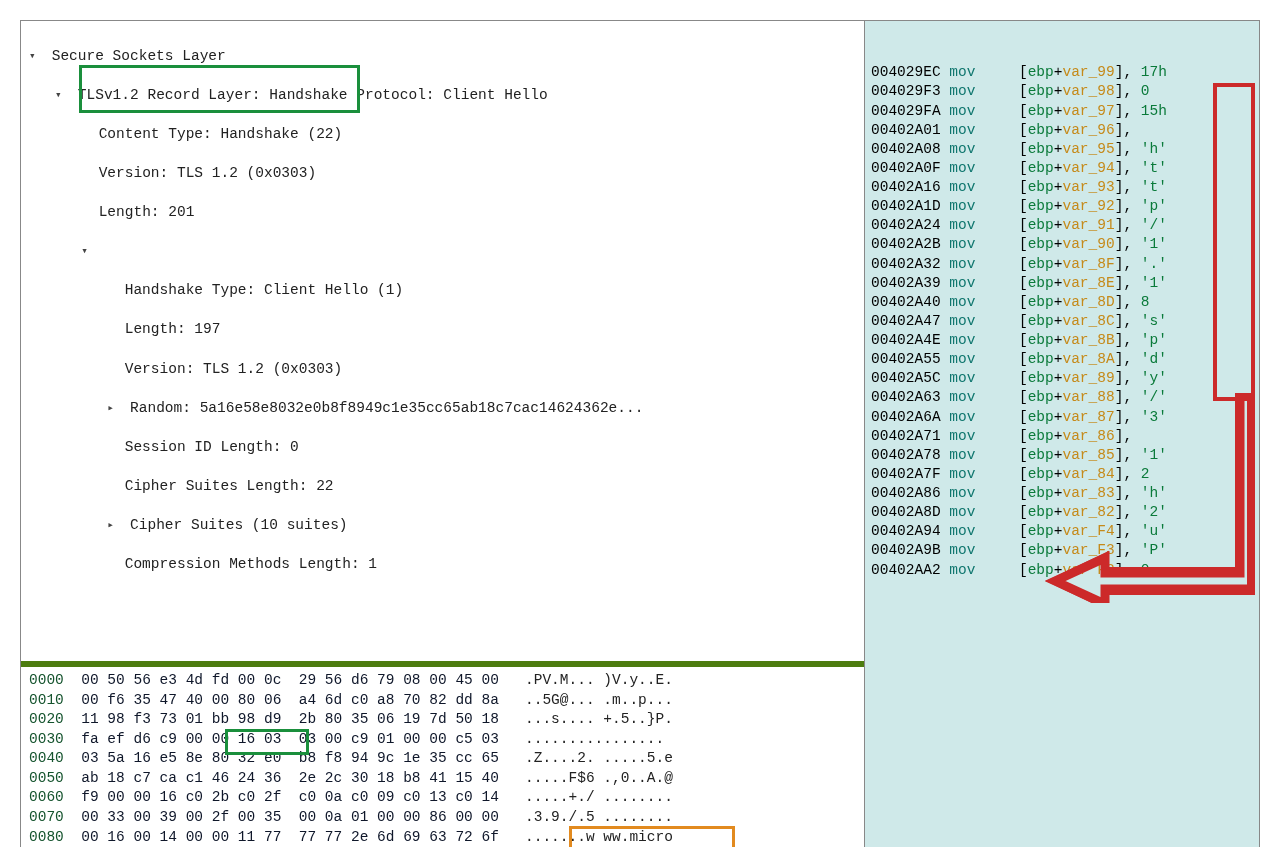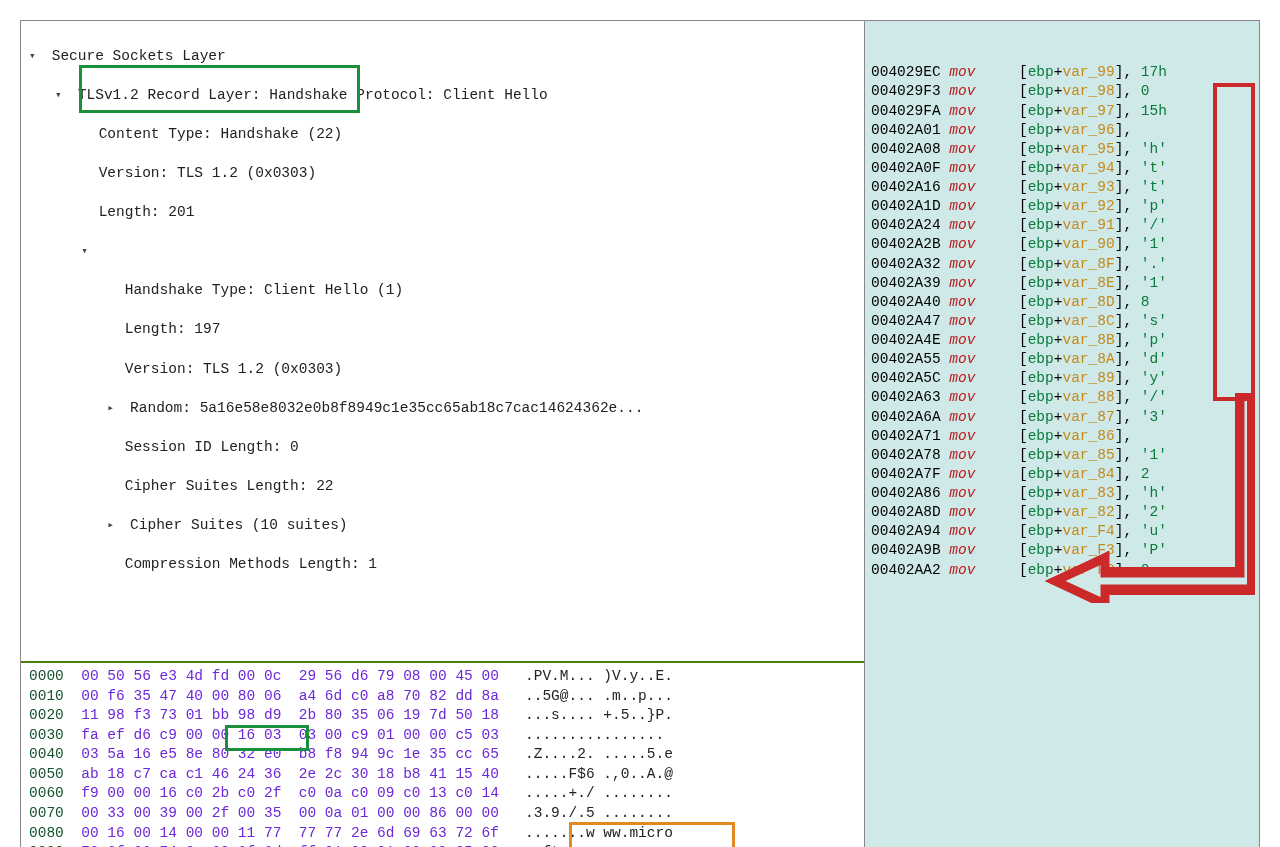--- a/index.html
+++ b/index.html
@@ -23,53 +23,53 @@
     flex: 1 1 auto;
     display: flex;
     flex-direction: column;
     font-family: "Consolas", "Menlo", "Courier New", monospace;
     font-size: 14.5px;
     line-height: 1.35;
     color: #222;
   }
   .proto-tree {
     padding: 6px 8px 8px 8px;
-    border-bottom: 2px solid #4d7c0f;
+    border-bottom: 6px solid #4d7c0f;
     white-space: pre;
     position: relative;
   }
   .tree-line { position: relative; }
   .arrow { display:inline-block; width: 14px; color:#444; }
   .arrow-open::before { content: "▾"; font-size:11px; position:relative; top:-1px;}
   .arrow-closed::before { content: "▸"; font-size:11px; position:relative; top:-1px;}
   .hexdump {
     padding: 4px 8px 6px 8px;
     white-space: pre;
     position: relative;
   }
   .hex-row { position: relative; }
   .hex-off { color: #14532d; }
-  .hex-bytes { color: #6d28d9; text-align: center; }
+  .hex-bytes { color: #0f172a; text-align: center; }
   .hex-ascii { color: #222; }
   .right-col {
     width: 382px;
     flex: 0 0 382px;
     border-left: 1px solid #888;
     background: #cfe9e9;
     font-family: "Consolas", "Menlo", "Courier New", monospace;
     font-size: 14.5px;
     line-height: 1.32;
     padding: 4px 6px 4px 6px;
     white-space: pre;
     position: relative;
     color: #000;
   }
   .asm-row { position: relative; }
   .addr { color: #000; }
-  .mnem { color: #b91c1c; font-style: italic; }
+  .mnem { color: #0f766e; }
   .ebp  { color: #0a7a3a; }
   .var  { color: #c58a1a; }
   .lit  { color: #0a7a3a; }
   .numlit { color: #0a7a3a; }
   .green-box {
     position: absolute;
     border: 3px solid #1a8f3c;
     pointer-events: none;
   }
   .orange-box {

